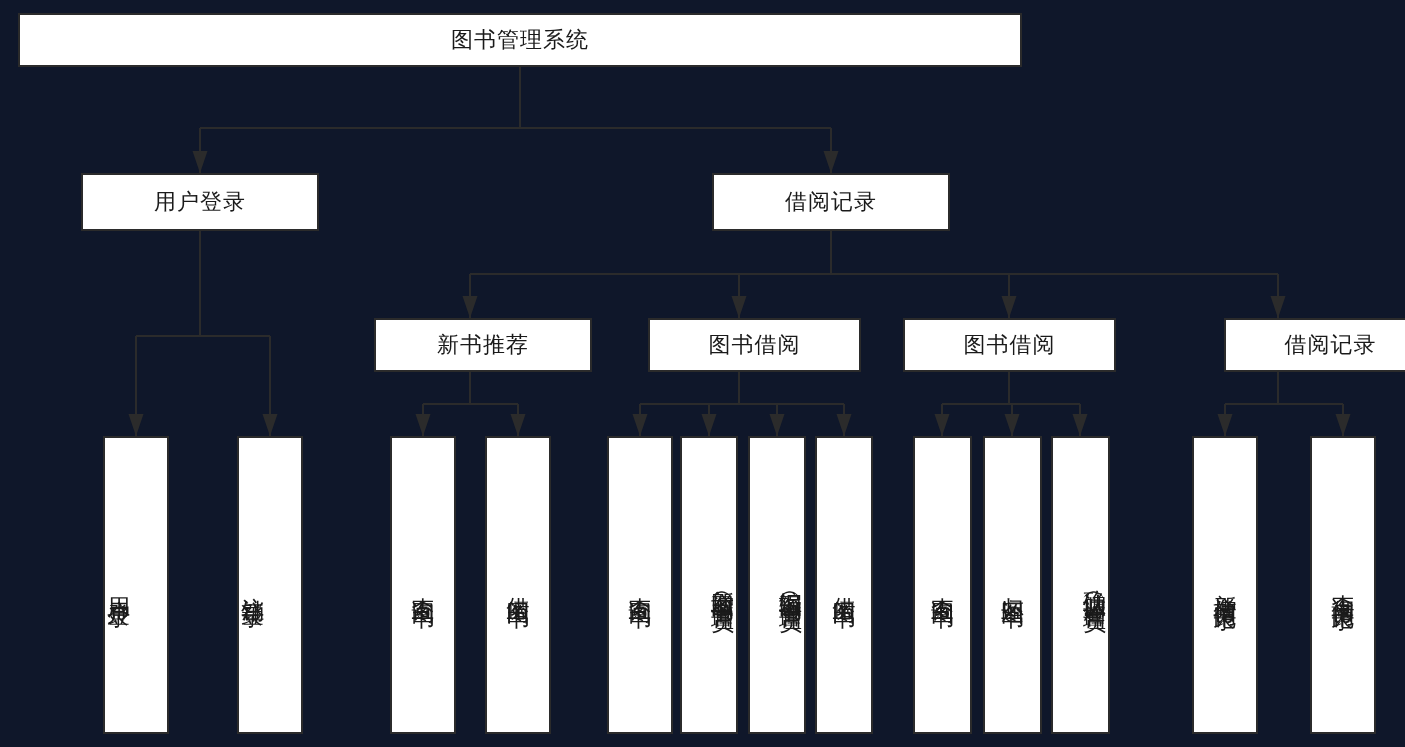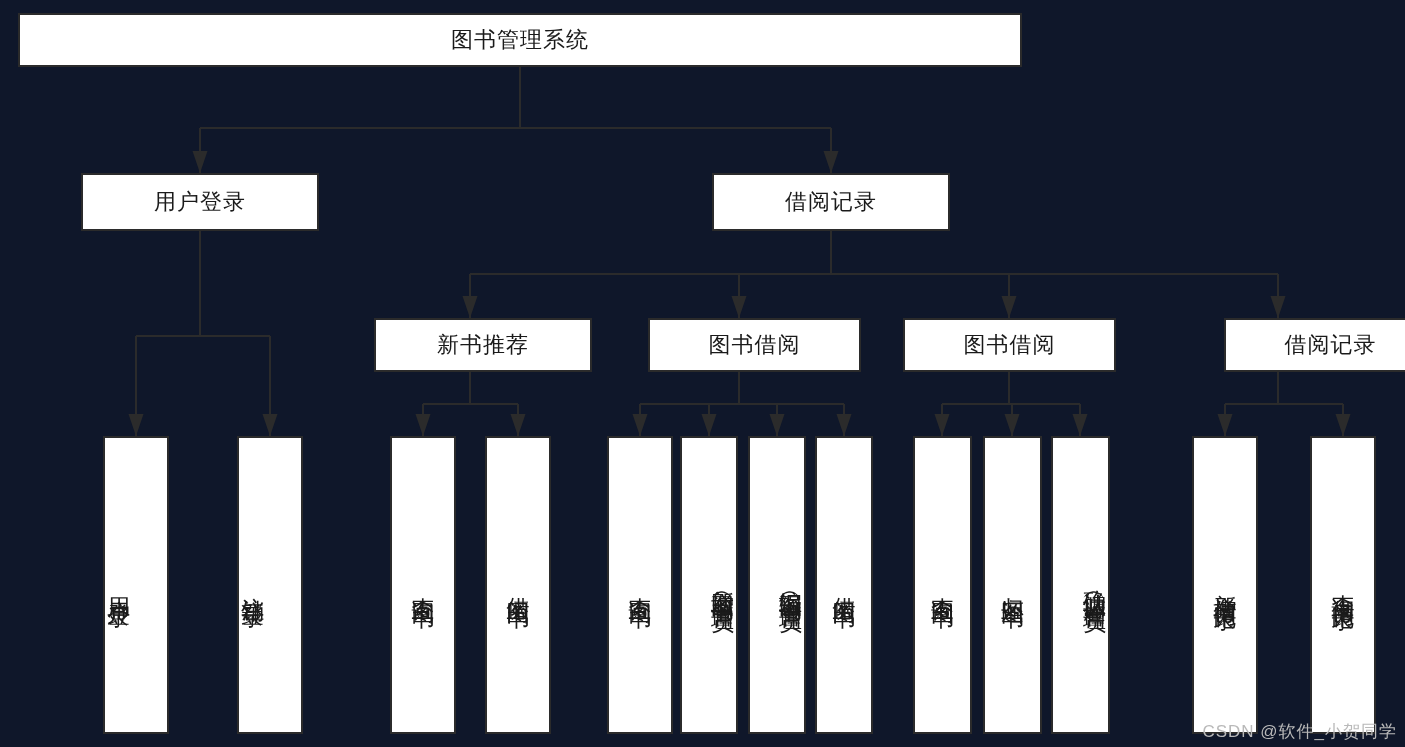--- a/index.html
+++ b/index.html
@@ -186,14 +186,13 @@
       <div class="node node-v align-top" style="left: 1051px; top: 436px; width: 59px; height: 298px; border-color: rgb(43, 43, 43); background: rgb(255, 255, 255); color: rgb(26, 26, 26);">
         <span class="vlabel">确认归还（管理员）</span>
       </div>
       <div class="node node-v" style="left: 1192px; top: 436px; width: 66px; height: 298px; border-color: rgb(43, 43, 43); background: rgb(255, 255, 255); color: rgb(26, 26, 26);">
         <span class="vlabel">新增借阅记录</span>
       </div>
       <div class="node node-v" style="left: 1310px; top: 436px; width: 66px; height: 298px; border-color: rgb(43, 43, 43); background: rgb(255, 255, 255); color: rgb(26, 26, 26);">
         <span class="vlabel">查询借阅记录</span>
       </div>
     </div>
-  <div id="watermark">CSDN @软件_小贺同学</div>
 </div>
 
 </body></html>

